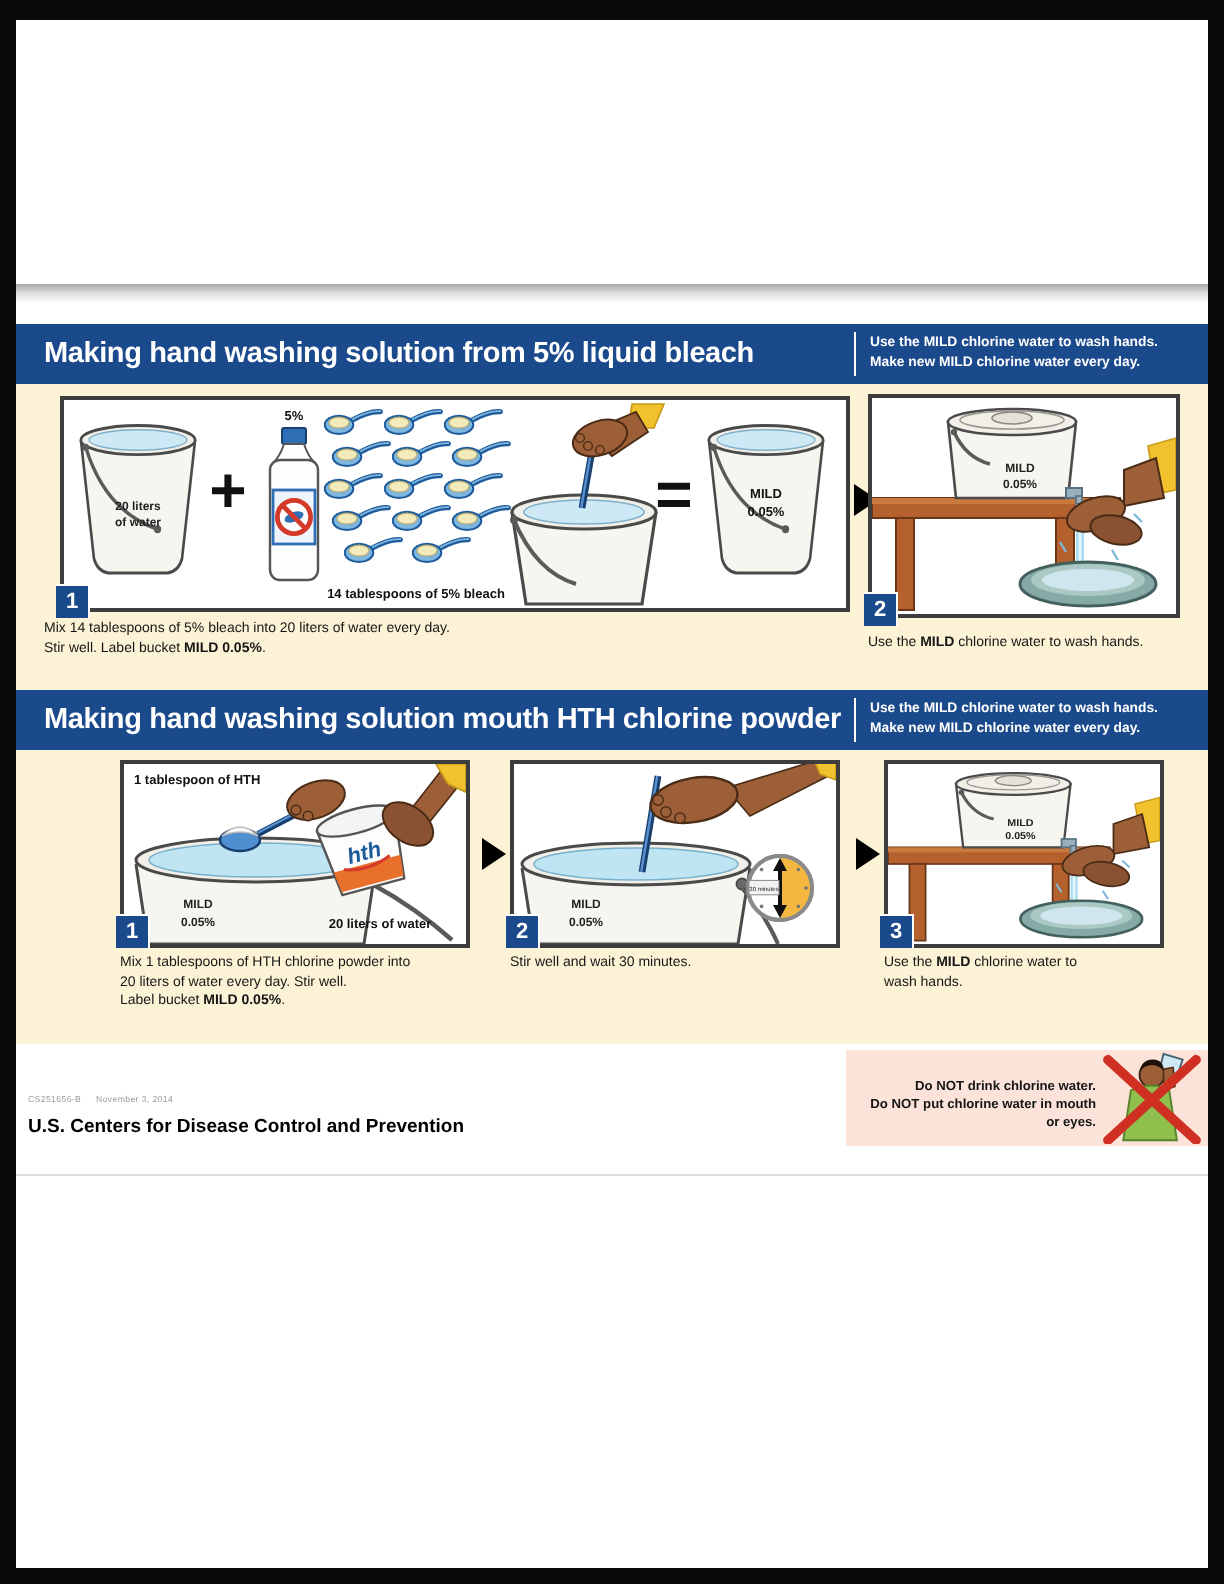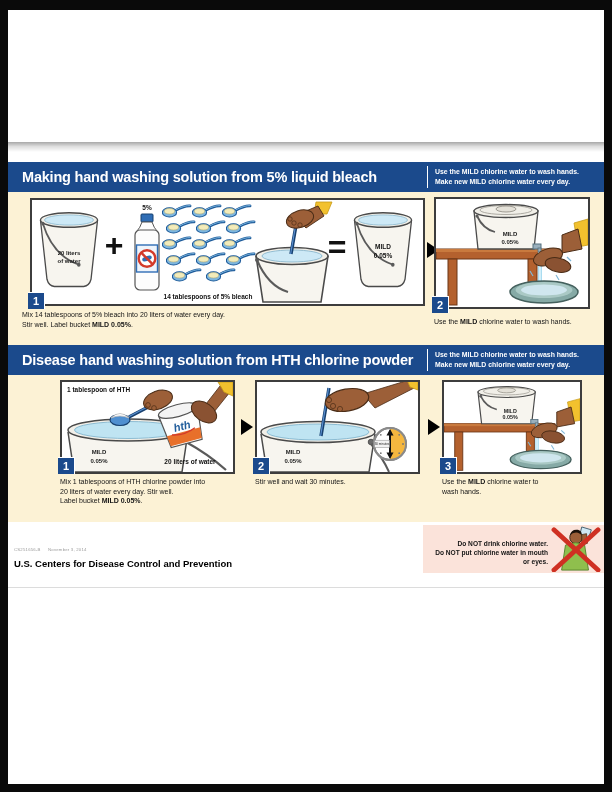--- a/index.html
+++ b/index.html
@@ -187,21 +187,21 @@
       </svg>
     </div>
     <div class="badge" style="left:424px;top:134px">
         <span>2</span>
       </div>
     <div class="caption" style="left:426px;top:155px;width:165px">
       <span>Use the </span><b>MILD</b><span> chlorine water to wash hands.</span>
     </div>
 
     <div class="hdr" style="top:183px">
-      <div class="hdr-title">Disease hand washing solution from HTH chlorine powder</div>
+      <div class="hdr-title">Making hand washing solution mouth HTH chlorine powder</div>
       <div class="hdr-div"></div>
       <div class="hdr-note">
         <div><span>Use the </span><b>MILD</b><span> chlorine water to wash hands.</span></div>
         <div><span>Make new </span><b>MILD</b><span> chlorine water every day.</span></div>
       </div>
     </div>
 
     <div class="panel" style="left:52px;top:218px;width:175px;height:94px">
       <svg viewBox="0 0 171 90" width="171" height="90">
         <g>

